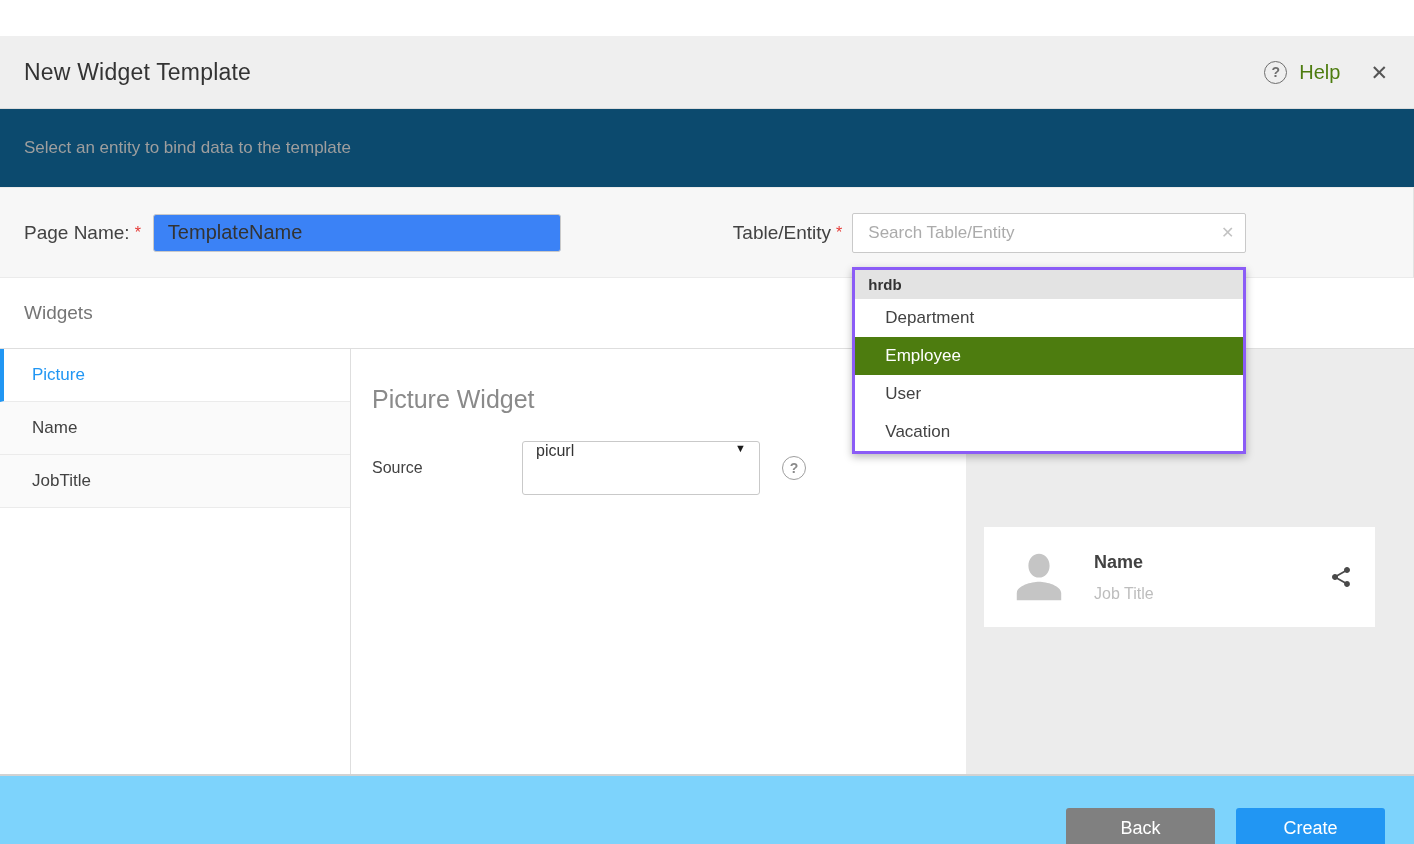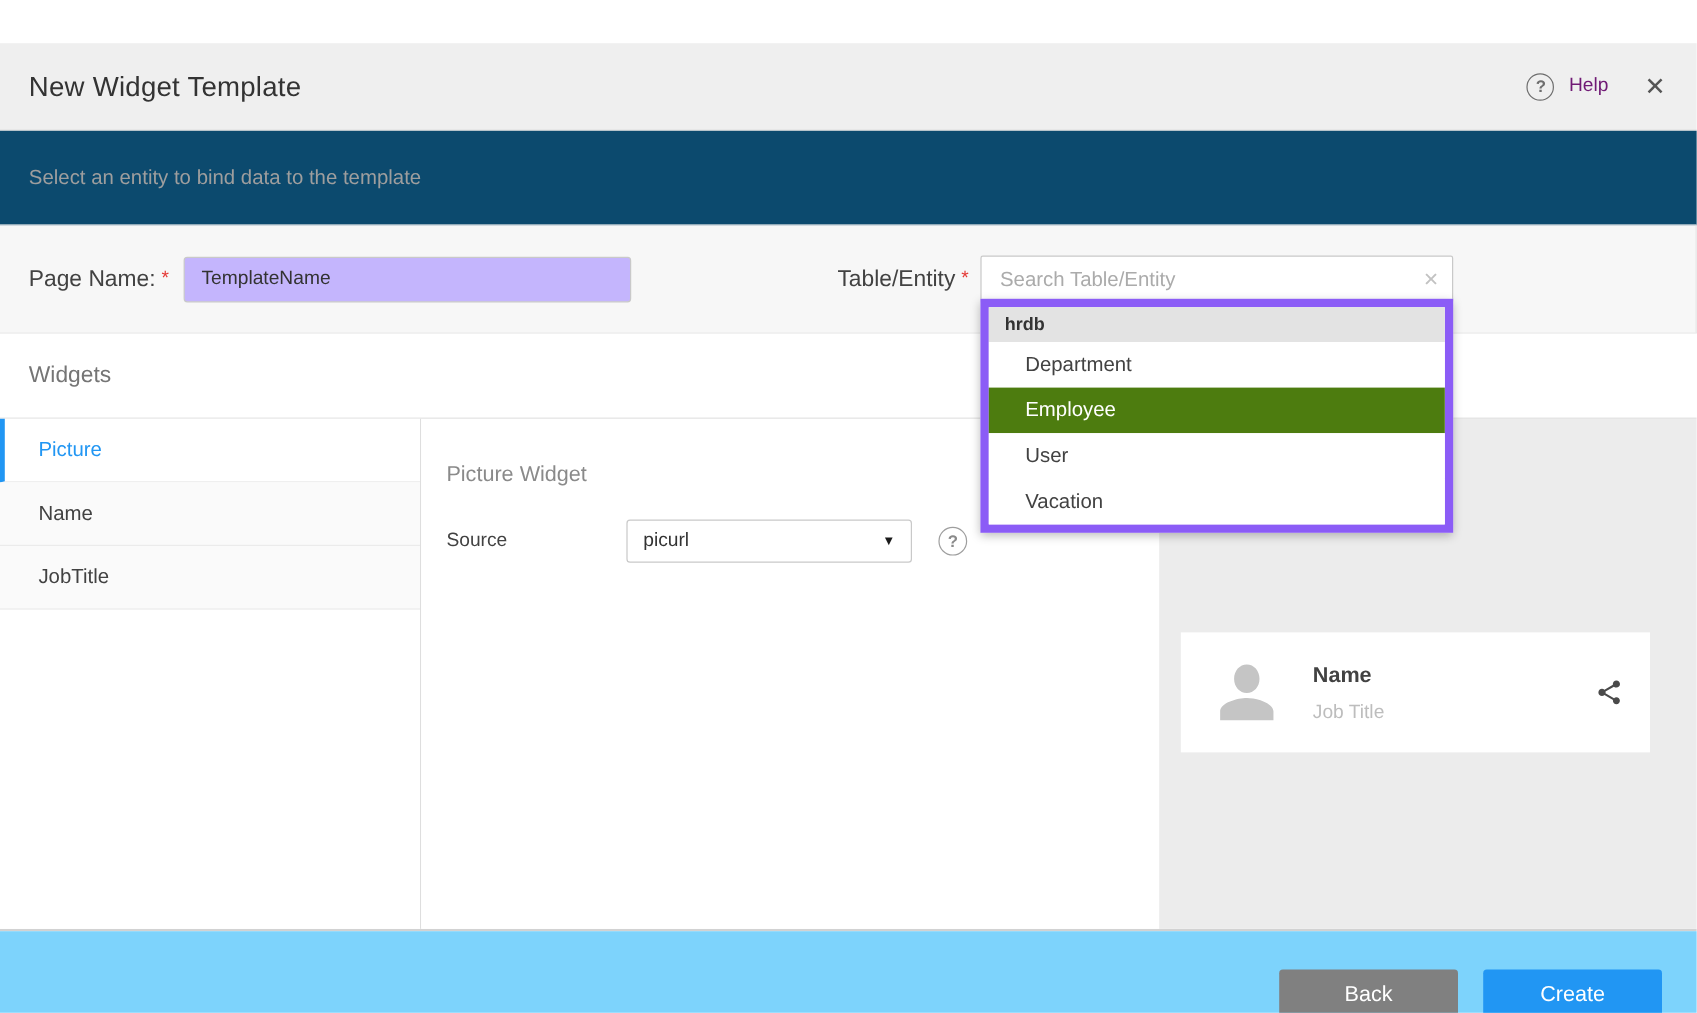--- a/index.html
+++ b/index.html
@@ -9,48 +9,48 @@
 
   
   .header { height:73px; flex:0 0 73px; background:#efefef; border-bottom:1px solid #dcdcdc;
             display:flex; align-items:center; padding:0 26px 0 24px; }
   .header-title { font-size:23px; color:#333; letter-spacing:.2px; }
   .header-right { margin-left:auto; display:flex; align-items:center; }
   .help-btn { display:flex; align-items:center; gap:12px; cursor:pointer; }
   .q-circle { width:23px; height:23px; border:1.5px solid #6e6e6e; border-radius:50%;
               display:flex; align-items:center; justify-content:center;
               font-size:14px; color:#6e6e6e; font-weight:bold; }
-  .help-label { font-size:16px; color:#701a75; }
+  .help-label { font-size:20px; color:#4d7c0f; }
   .close-btn { margin-left:30px; font-size:21px; color:#555; cursor:pointer; line-height:1; }
 
   
   .subtitle-band { height:79px; flex:0 0 79px; background:#0c4a6e; border-bottom:1px solid #ebebeb;
                    display:flex; align-items:center; padding-left:24px; }
   .subtitle-text { font-size:17px; color:#9e9e9e; }
 
   
   .form-row { height:90px; flex:0 0 90px; background:#f7f7f7; border-bottom:1px solid #ebebeb;
               border-right:1px solid #e3e3e3; display:flex; align-items:center; padding-left:24px;
               position:relative; }
   .field-label { font-size:19px; color:#424242; white-space:nowrap; }
   .req { color:#e53935; margin-left:5px; font-size:16px; }
-  .pagename-input { margin-left:12px; width:373px; height:38px; border:1px solid #c9c9c9;
-                    border-radius:3px; background:#c4b5fd; font-family:inherit; font-size:16px;
+  .pagename-input { margin-left:12px; width:408px; height:38px; border:1px solid #c9c9c9;
+                    border-radius:3px; background:#3b82f6; font-family:inherit; font-size:20px;
                     color:#333; padding:0 14px; outline:none; }
   .te-label { margin-left:172px; }
   .combo-wrap { position:relative; margin-left:10px; }
   .search-input { width:394px; height:40px; border:1px solid #c9c9c9; border-radius:2px;
                   background:#fff; font-family:inherit; font-size:17px; color:#333;
                   padding:0 36px 0 15px; outline:none; }
   .search-input::placeholder { color:#ababab; }
   .clear-x { position:absolute; right:12px; top:10px; font-size:16px; color:#c2c2c2; cursor:pointer; }
 
   
-  .dropdown { position:absolute; left:0; top:36px; width:394px; background:#fff;
-              border:7px solid #8b5cf6; box-shadow:0 3px 8px rgba(0,0,0,.28); z-index:50; }
+  .dropdown { position:absolute; left:0; top:54px; width:394px; background:#fff;
+              border:3px solid #8b5cf6; box-shadow:0 3px 8px rgba(0,0,0,.28); z-index:50; }
   .dd-group { height:29px; background:#e3e3e3; display:flex; align-items:center;
               padding-left:13px; font-size:15px; font-weight:bold; color:#333; }
   .dd-option { height:38px; display:flex; align-items:center; padding-left:30px;
                font-size:17px; color:#424242; cursor:pointer; background:#fff; }
   .dd-option.selected { background:#4d7c0f; color:#fff; }
 
   
   .widgets-band { height:71px; flex:0 0 71px; background:#fff; border-bottom:1px solid #dedede;
                   display:flex; align-items:center; padding-left:24px; }
   .widgets-heading { font-size:19px; color:#757575; }
@@ -58,25 +58,25 @@
   
   .content { flex:0 0 427px; height:427px; display:flex; border-bottom:2px solid #d2d2d2; }
   .sidebar { width:351px; flex:0 0 351px; border-right:1px solid #dedede; background:#fff; }
   .side-item { height:53px; display:flex; align-items:center; padding-left:32px;
                font-size:17px; color:#424242; background:#fafafa;
                border-bottom:1px solid #ebebeb; cursor:pointer; }
   .side-item.active { background:#fff; color:#2196f3; border-left:4px solid #2196f3;
                       padding-left:28px; }
 
   .main { flex:1; background:#fff; padding:36px 0 0 21px; }
-  .editor-title { font-size:18px; color:#8a8a8a; margin-bottom:27px; }
+  .editor-title { font-size:25px; color:#8a8a8a; margin-bottom:27px; }
   .source-row { display:flex; align-items:center; }
   .source-label { flex:0 0 150px; font-size:16px; color:#424242; }
-  .select-box { width:238px; height:36px; border:1px solid #c9c9c9; border-radius:3px;
-                background:#fff; display:flex; align-items:center; padding:0 13px;
+  .select-box { width:238px; height:54px; border:1px solid #c9c9c9; border-radius:3px;
+                background:#fff; display:flex; align-items:flex-start; padding:0 13px;
                 font-size:16px; color:#333; cursor:pointer; }
   .select-caret { margin-left:auto; font-size:11px; color:#1a1a1a; }
   .main .q-circle { margin-left:22px; width:24px; height:24px; color:#8a8a8a;
                     border-color:#9e9e9e; cursor:pointer; }
 
   .preview { width:448px; flex:0 0 448px; background:#ececec; position:relative; }
   .preview-card { position:absolute; left:18px; top:178px; width:391px; height:100px;
                   background:#fff; display:flex; align-items:center; padding:0 22px 0 24px; }
   .avatar { width:62px; height:66px; color:#c5c5c5; flex:0 0 62px; }
   .card-text { margin-left:24px; }

